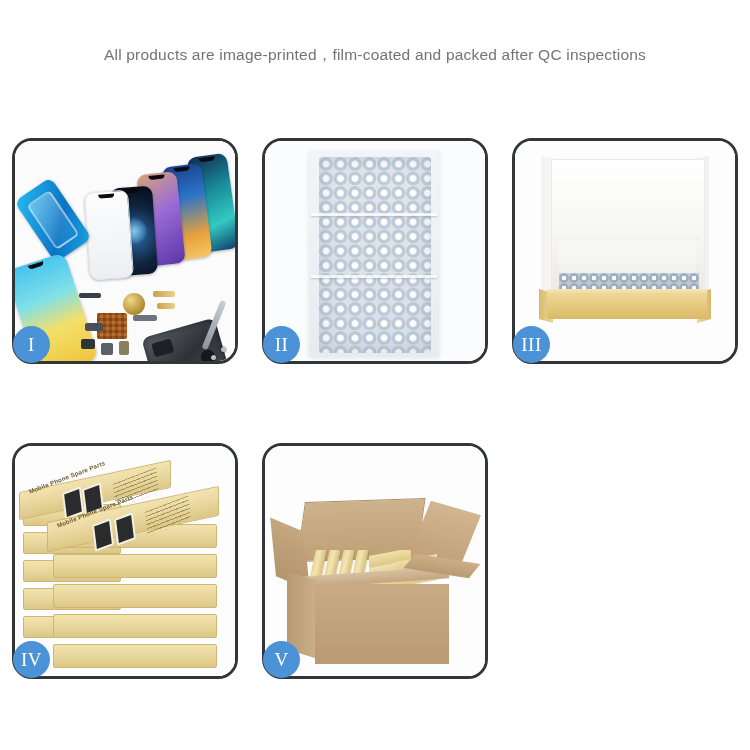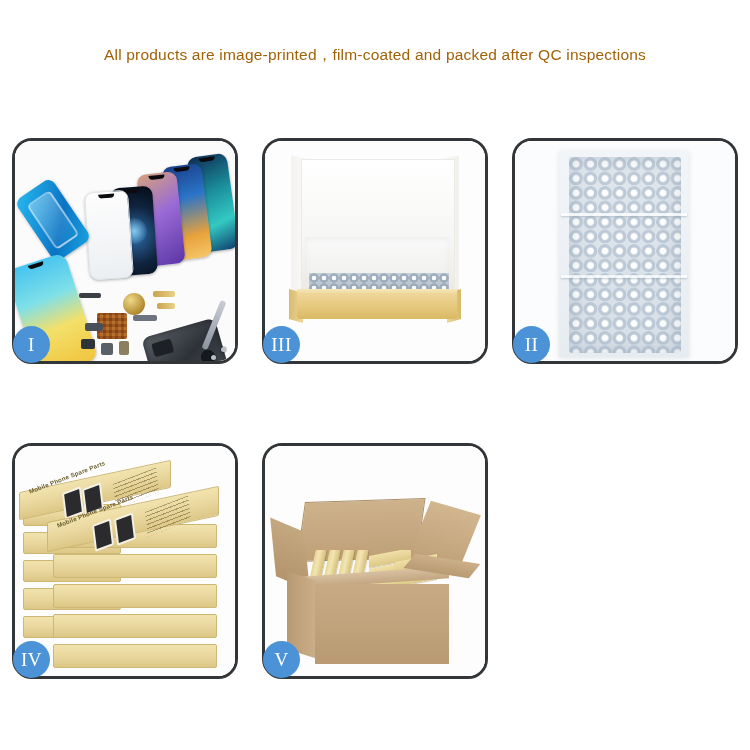--- a/index.html
+++ b/index.html
@@ -24,21 +24,21 @@
     font-size: 34px;
     font-weight: bold;
     letter-spacing: 1.5px;
     color: #0d0d0d;
     line-height: 1.08;
     white-space: nowrap;
   }
   .subtitle {
     font-size: 15.5px;
     font-weight: normal;
-    color: #a16207;
+    color: #737373;
     letter-spacing: 0.2px;
     margin-top: 9px;
     white-space: nowrap;
   }
 
   
   .grid {
     position: absolute;
     left: 12px;
     top: 138px;
@@ -425,49 +425,49 @@
         <div class="screw" style="left:196px;top:214px;"></div>
         <div class="screw" style="left:206px;top:206px;"></div>
 
       </div>
     </div>
     <div class="badge">I</div>
   </div>
 
   <div class="panel">
     <div class="panel-inner">
+      <div class="scene p2-bg">
+        <div class="wrap-sheet"></div>
+        <div class="bubbles"></div>
+        <div class="wrap-seam" style="top:72px;"></div>
+        <div class="wrap-seam" style="top:134px;"></div>
+      </div>
+    </div>
+    <div class="badge">II</div>
+  </div>
+
+  <div class="panel">
+    <div class="panel-inner">
       <div class="scene p3-bg">
         <div class="k-flapL"></div>
         <div class="k-flapR"></div>
         <div class="k-backwall"></div>
         <div class="k-foam"></div>
         <div class="k-inner-bubbles"></div>
         <div class="k-sideL"></div>
         <div class="k-sideR"></div>
         <div class="k-front-lip"></div>
         <div class="k-front"></div>
       </div>
     </div>
     <div class="badge">III</div>
   </div>
 
   <div class="panel">
     <div class="panel-inner">
-      <div class="scene p2-bg">
-        <div class="wrap-sheet"></div>
-        <div class="bubbles"></div>
-        <div class="wrap-seam" style="top:72px;"></div>
-        <div class="wrap-seam" style="top:134px;"></div>
-      </div>
-    </div>
-    <div class="badge">II</div>
-  </div>
-
-  <div class="panel">
-    <div class="panel-inner">
       <div class="scene p4-bg">
         <div class="stack">
 
           <div class="ybox" style="left:8px;top:58px;width:96px;height:20px;"></div>
           <div class="ybox" style="left:8px;top:86px;width:96px;height:20px;"></div>
           <div class="ybox" style="left:8px;top:114px;width:96px;height:20px;"></div>
           <div class="ybox" style="left:8px;top:142px;width:96px;height:20px;"></div>
           <div class="ybox" style="left:8px;top:170px;width:96px;height:20px;"></div>
 
           <div class="ybox" style="left:38px;top:78px;width:162px;height:22px;"></div>

